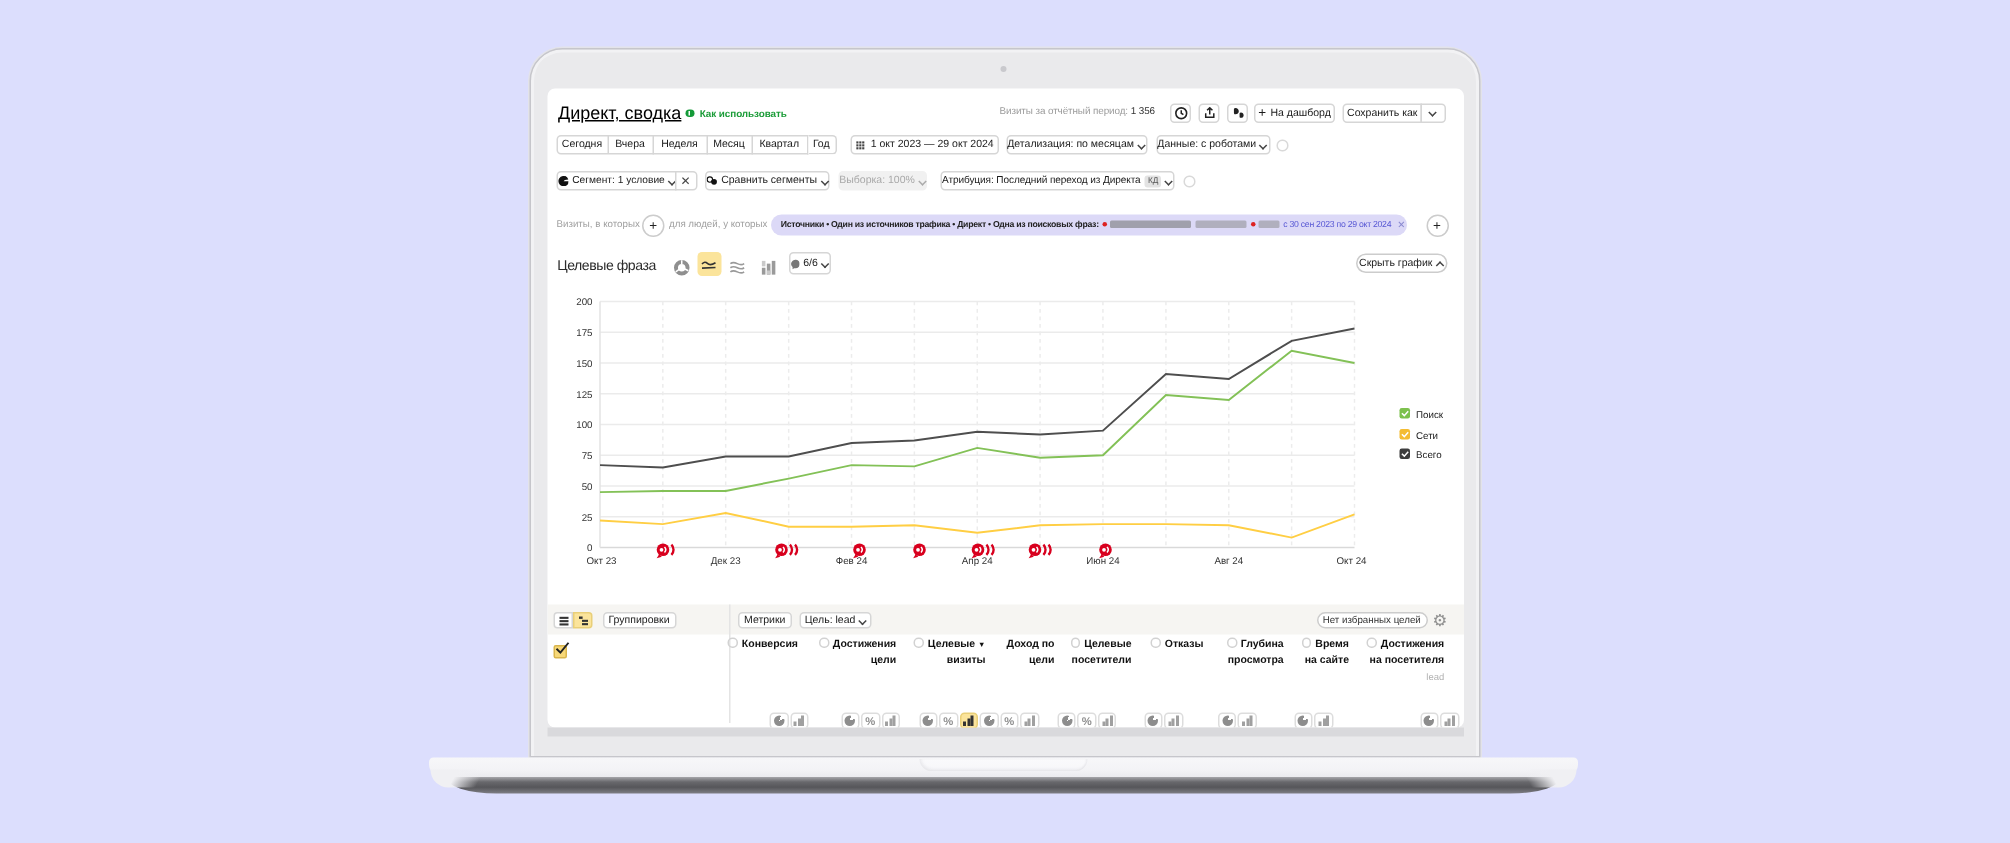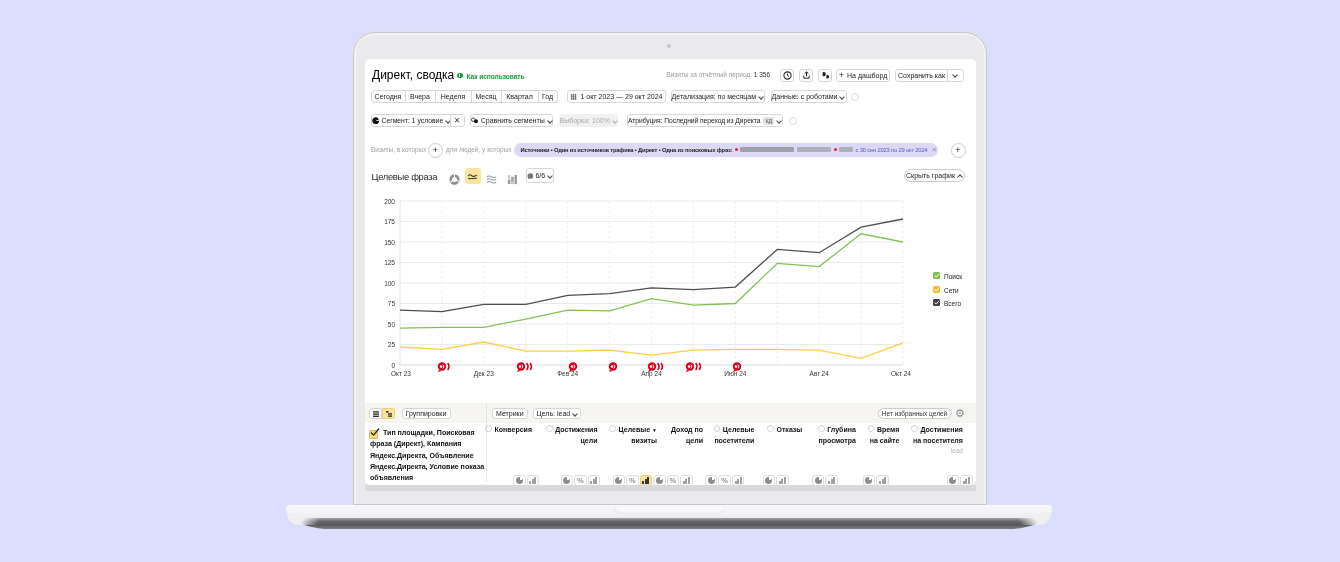--- a/index.html
+++ b/index.html
@@ -53,21 +53,21 @@
   <div class="abs" id="screen"></div>
   <div class="abs" style="left:365px;top:485px;width:611px;height:6px;background:#d9d9dc;"></div>
   <div class="abs" id="base"></div>
   <div class="abs" id="notch"></div>
   <div class="abs" id="under"></div>
   <div class="abs" id="underL"></div>
   <div class="abs" id="underR"></div>
 
   <div id="ui" class="abs" style="left:365px;top:59px;width:611px;height:426px;overflow:hidden;font-family:'Liberation Sans',sans-serif;">
 
-    <div class="abs" style="left:7px;top:9px;font-size:12px;color:#000;">Директ, сводка</div>
+    <div class="abs" style="left:7px;top:9px;font-size:12px;color:#000;text-decoration:underline;">Директ, сводка</div>
     <div class="abs" style="left:92px;top:13.8px;width:5.5px;height:5.5px;border-radius:50%;background:#149a38;display:flex;align-items:center;justify-content:center;">
       <span style="width:1px;height:2.8px;background:#fff;display:block;"></span>
     </div>
     <div class="abs" style="left:101.5px;top:13.5px;font-size:6.6px;font-weight:bold;color:#1b9c38;letter-spacing:-0.05px;">Как использовать</div>
     <div class="abs" style="left:260px;top:12px;width:145px;text-align:right;font-size:6.6px;color:#9b9b9b;letter-spacing:-0.06px;">Визиты за отчётный период: <span style="color:#333">1 356</span></div>
     <div class="btn" style="left:415px;top:9.5px;width:14px;height:13px;">
       <svg width="9" height="9" viewBox="0 0 10 10">
         <circle cx="5" cy="5" r="4" fill="none" stroke="#222" stroke-width="1.2"></circle>
         <path d="M5 2.8V5l1.6 1" fill="none" stroke="#222" stroke-width="1.1"></path>
       </svg>
@@ -346,21 +346,20 @@
       <div class="btn" style="left:36.5px;top:5px;width:49px;height:11px;">Группировки</div>
       <div class="btn" style="left:126.8px;top:5px;width:36px;height:11px;">Метрики</div>
       <div class="btn" style="left:168.4px;top:5px;width:48px;height:11px;">Цель: lead<span class="chev"></span></div>
       <div class="abs" style="left:512.5px;top:4.6px;width:74px;height:11px;box-sizing:border-box;border:1px solid #ccc;border-radius:6px;background:#fff;display:flex;align-items:center;justify-content:center;font-size:6.5px;color:#333;">Нет избранных целей</div>
       <div class="abs" style="left:590px;top:3.5px;font-size:11px;color:#8f8f8f;">⚙</div>
 
       <div class="abs" style="left:4.3px;top:26.6px;width:7px;height:7px;background:#f7d878;border:0.5px solid #d9b54c;border-radius:1.5px;"></div>
       <svg class="abs" style="left:4px;top:24px;" width="11" height="11" viewBox="0 0 11 11">
         <path d="M2 5.5l2.6 2.6L10 1.5" fill="none" stroke="#222" stroke-width="1.3"></path>
       </svg>
-      <div class="abs" style="left:5px;top:25px;width:118px;font-size:7.1px;font-weight:bold;color:#111;line-height:11.3px;text-indent:13px;letter-spacing:-0.02px;">Тип площадки, Поисковая фраза (Директ), Кампания Яндекс.Директа, Объявление Яндекс.Директа, Условие показа объявления</div>
 
       <div class="colh" style="right:444px;">
         <div><i></i>Конверсия</div>
       </div>
       <div class="colh" style="right:378.5px;">
         <div><i></i>Достижения</div>
         <div>цели</div>
       </div>
       <div class="colh" style="right:319px;">
         <div><i></i>Целевые <span style="font-size:5px;">▼</span></div>

